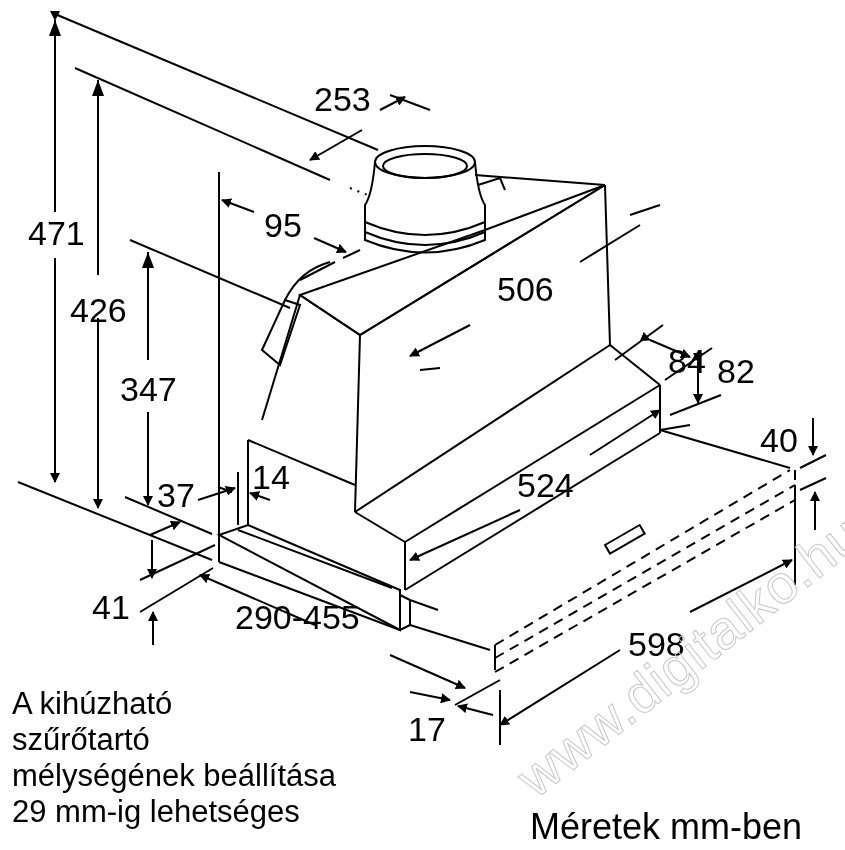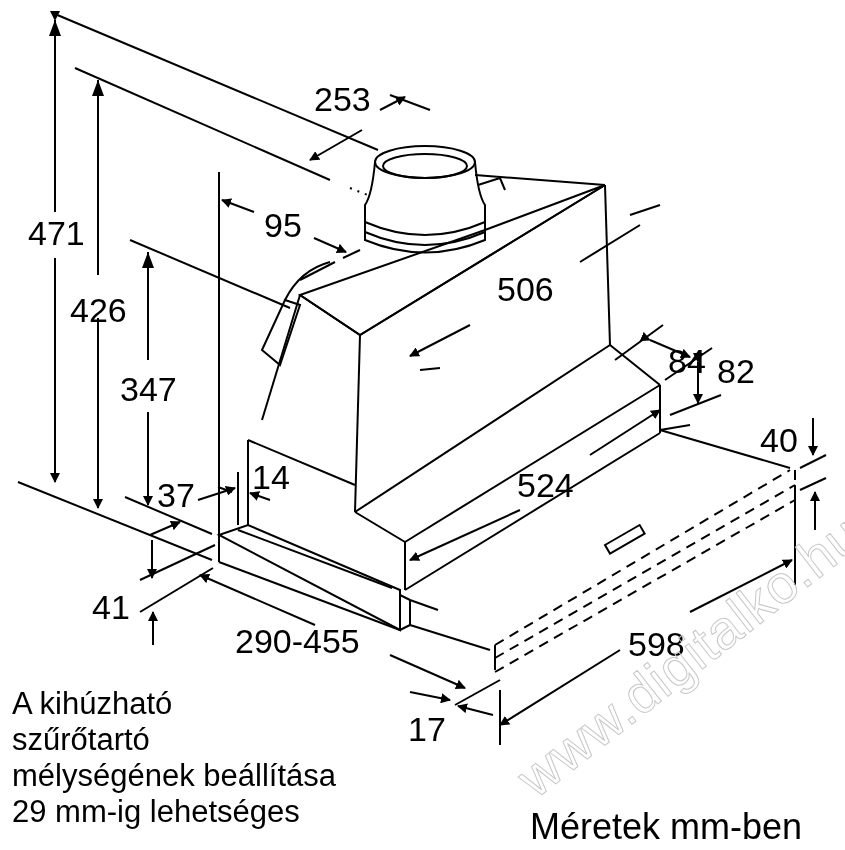--- a/index.html
+++ b/index.html
@@ -156,21 +156,21 @@
 <div class="dim" style="left:314px;top:82px;">253</div>
 <div class="dim" style="left:264px;top:208px;">95</div>
 <div class="dim" style="left:497px;top:272px;">506</div>
 <div class="dim" style="left:668px;top:308px;margin-top:36px;">84</div>
 <div class="dim" style="left:717px;top:354px;">82</div>
 <div class="dim" style="left:760px;top:423px;">40</div>
 <div class="dim" style="left:517px;top:468px;">524</div>
 <div class="dim" style="left:157px;top:478px;">37</div>
 <div class="dim" style="left:252px;top:460px;">14</div>
 <div class="dim" style="left:92px;top:590px;">41</div>
-<div class="dim" style="left:235px;top:624px;">290-455</div>
+<div class="dim" style="left:235px;top:600px;">290-455</div>
 <div class="dim" style="left:628px;top:627px;">598</div>
 <div class="dim" style="left:408px;top:712px;">17</div>
 
 <div class="wm">www.digitalko.hu</div>
 
 <div class="note">
   <div>A kihúzható</div>
   <div>szűrőtartó</div>
   <div>mélységének beállítása</div>
   <div>29 mm-ig lehetséges</div>

